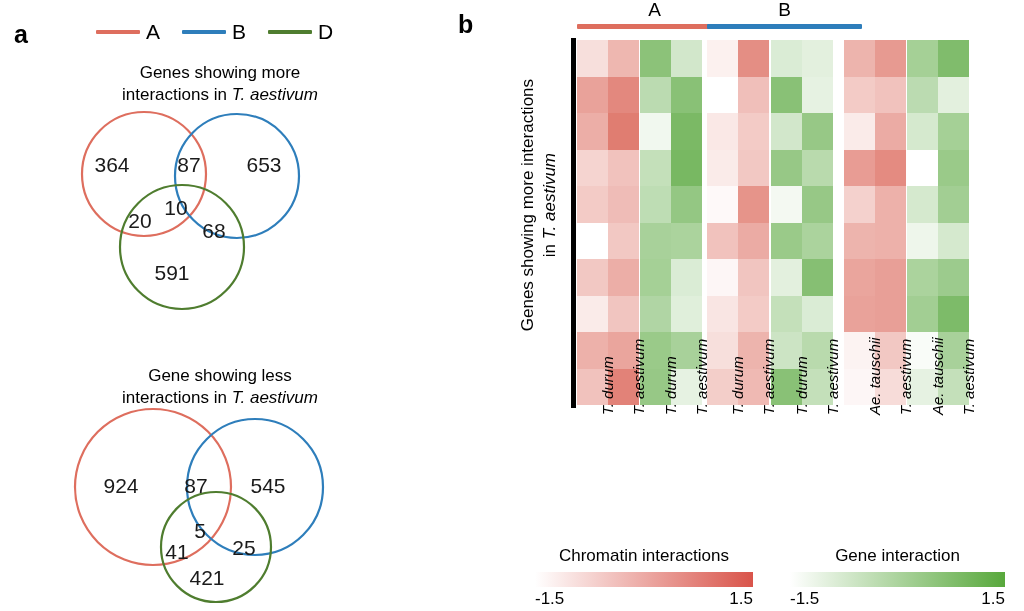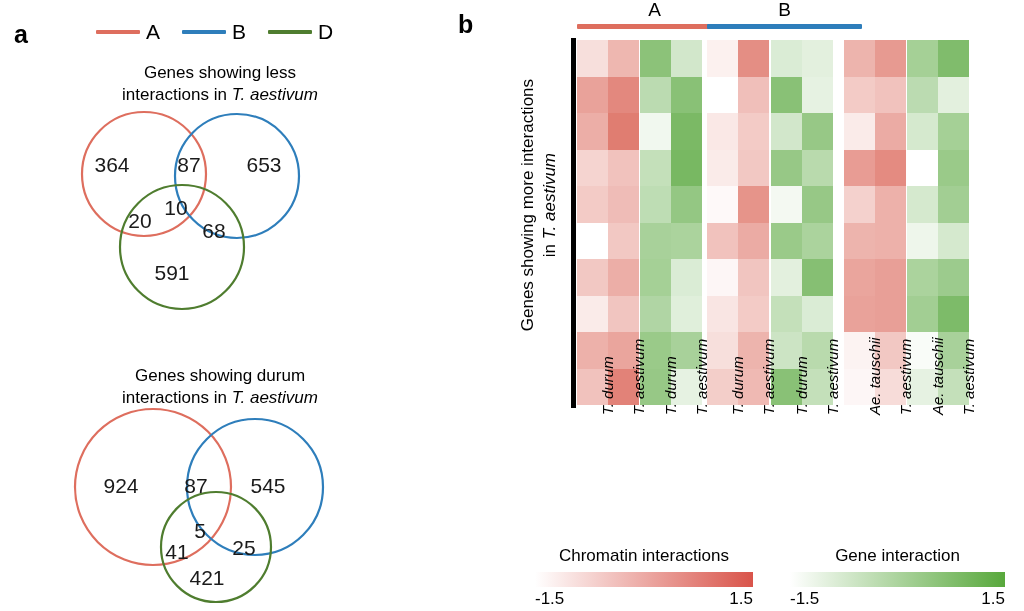--- a/index.html
+++ b/index.html
@@ -129,39 +129,39 @@
     <span class="legend-swatch" style="background: rgb(46, 126, 187);"></span>
     <span class="legend-label">B</span>
   </div>
   <div class="legend-entry">
     <span class="legend-swatch" style="background: rgb(79, 125, 47);"></span>
     <span class="legend-label">D</span>
   </div>
 </div>
 
 <div class="venn-title" id="venn-title-more">
-  <span>Genes showing less</span><br>
+  <span>Genes showing more</span><br>
   <span>interactions in </span><i>T. aestivum</i>
 </div>
 
 <svg class="venn-svg" id="venn-more-svg" width="300" height="230" viewBox="0 0 300 230">
   <circle class="venn-circle" cx="92" cy="72" r="62" stroke="#de6e5e"></circle>
   <circle class="venn-circle" cx="185" cy="74" r="62" stroke="#2e7ebb"></circle>
   <circle class="venn-circle" cx="130" cy="145" r="62" stroke="#4f7d2f"></circle>
   <text class="venn-count" x="60" y="64">364</text>
   <text class="venn-count" x="137" y="64">87</text>
   <text class="venn-count" x="212" y="64">653</text>
   <text class="venn-count" x="88" y="120">20</text>
   <text class="venn-count" x="124" y="107">10</text>
   <text class="venn-count" x="162" y="130">68</text>
   <text class="venn-count" x="120" y="172">591</text>
 </svg>
 
 <div class="venn-title" id="venn-title-less">
-  <span>Genes showing durum</span><br>
+  <span>Gene showing less</span><br>
   <span>interactions in </span><i>T. aestivum</i>
 </div>
 
 <svg class="venn-svg" id="venn-less-svg" width="330" height="210" viewBox="0 0 330 210">
   <circle class="venn-circle" cx="117" cy="82" r="78" stroke="#de6e5e"></circle>
   <circle class="venn-circle" cx="219" cy="82" r="68" stroke="#2e7ebb"></circle>
   <circle class="venn-circle" cx="180" cy="142" r="55" stroke="#4f7d2f"></circle>
   <text class="venn-count" x="85" y="82">924</text>
   <text class="venn-count" x="160" y="82">87</text>
   <text class="venn-count" x="232" y="82">545</text>

